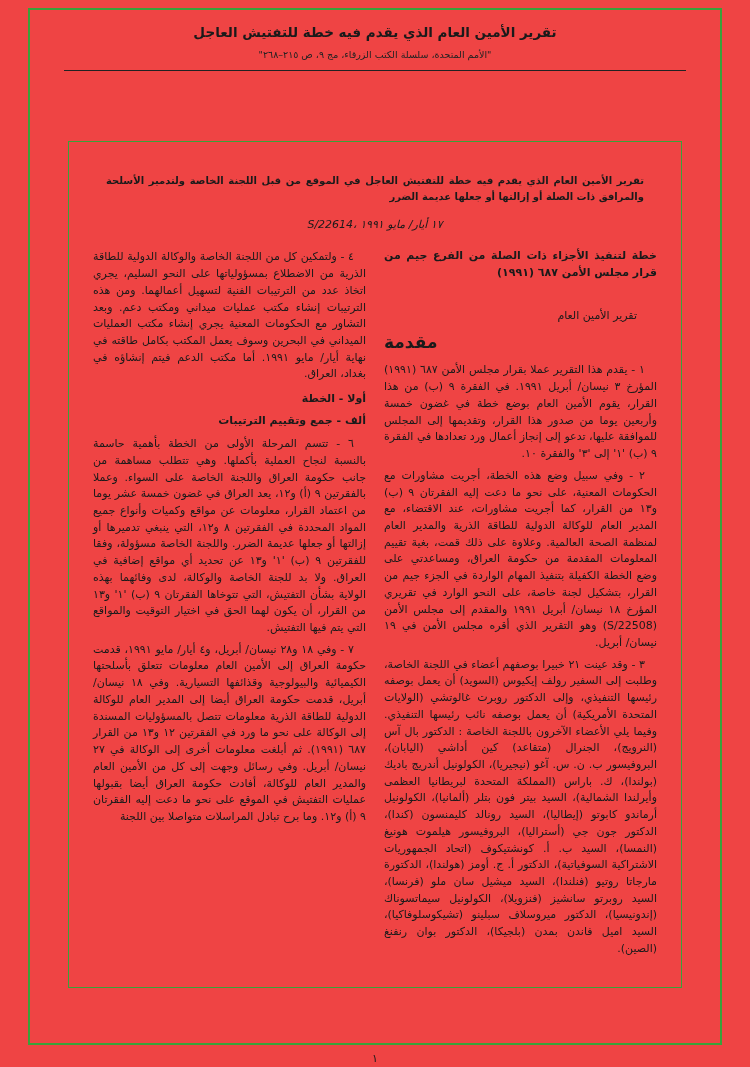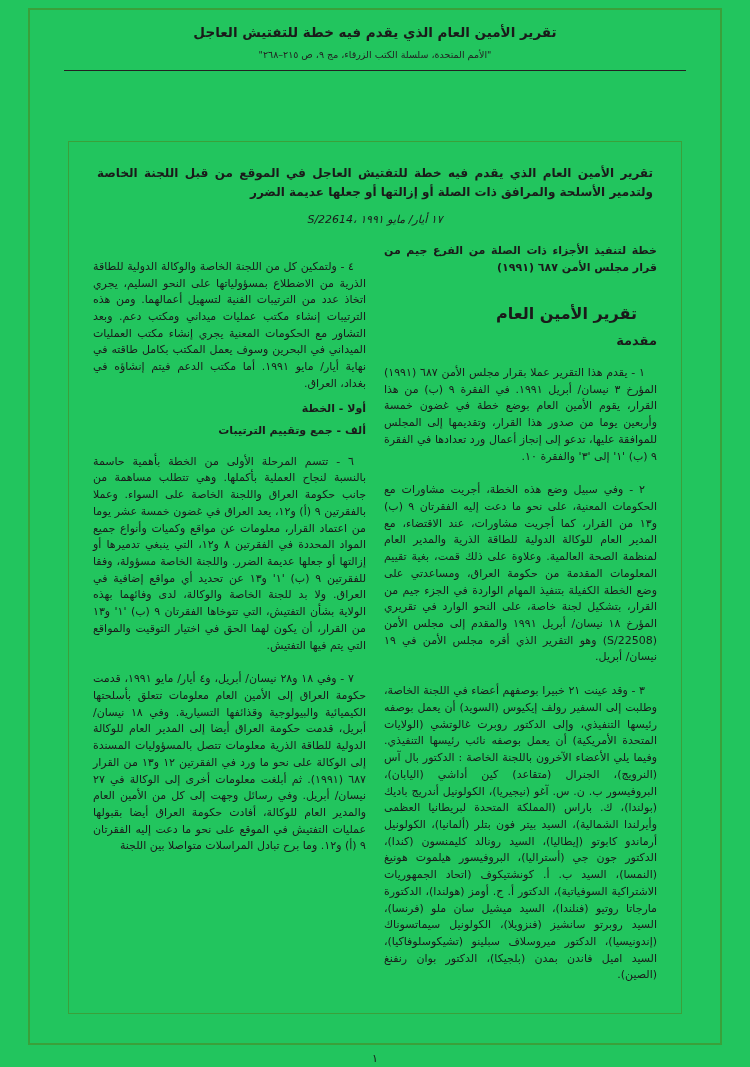--- a/index.html
+++ b/index.html
@@ -6,21 +6,21 @@
   body {
     width: 750px; height: 1067px;
     background: #ffffff;
     font-family: "DejaVu Sans", sans-serif;
     color: #1a1a1a;
   }
   .page {
     position: relative;
     width: 750px; height: 1067px;
     overflow: hidden;
-    background: #22c55e;
+    background: #ef4444;
   }
   
   .frame {
     position: absolute;
     left: 28px; right: 28px; top: 8px; bottom: 22px;
     border: 2px solid #3aa13a;
     box-sizing: border-box;
   }
   
   .hdr { padding-top: 14px; text-align: center; }
@@ -32,55 +32,55 @@
   }
   
   .doc-box {
     margin: 70px 38px 0 38px;
     border: 1px solid #3aa13a;
     padding: 18px 24px 24px 24px;
     min-height: 845px;
     box-sizing: border-box;
   }
   .doc-title {
-    margin: 4px;
-    font-size: 12px;
+    margin: 13px;
+    font-size: 10px;
     font-weight: bold;
     line-height: 1.62;
     text-align: justify;
   }
   .doc-ref {
     direction: ltr;
     text-align: center;
     font-size: 11px;
     margin: 10px 0 16px 0;
     font-style: italic;
   }
   .cols { display: flex; gap: 18px; }
   .col { flex: 1 1 0; min-width: 0; }
   .col p {
     font-size: 11px;
     line-height: 1.52;
     text-align: justify;
-    margin: 17px 0 5px 0;
+    margin: 2px 0 5px 0;
     text-indent: 12px;
   }
   .plan-heading {
     font-size: 11px; font-weight: bold;
     text-align: justify; line-height: 1.55;
     margin: 0 0 28px 0;
   }
   .report-heading {
-    font-size: 16px; font-weight: bold;
+    font-size: 11px; font-weight: normal;
     padding-right: 20px;
     margin: 0 0 10px 0;
   }
   .intro-heading {
-    font-size: 13px; font-weight: bold;
-    text-align: right;
+    font-size: 17px; font-weight: bold;
+    text-align: left;
     margin: 0 0 10px 0;
   }
   .side-heading {
     font-size: 11px; font-weight: bold;
     text-align: right; padding-left: 22px;
     margin: 9px 0 9px 0;
   }
   .page-num {
     position: absolute;
     left: 0; right: 0; bottom: 2px;

